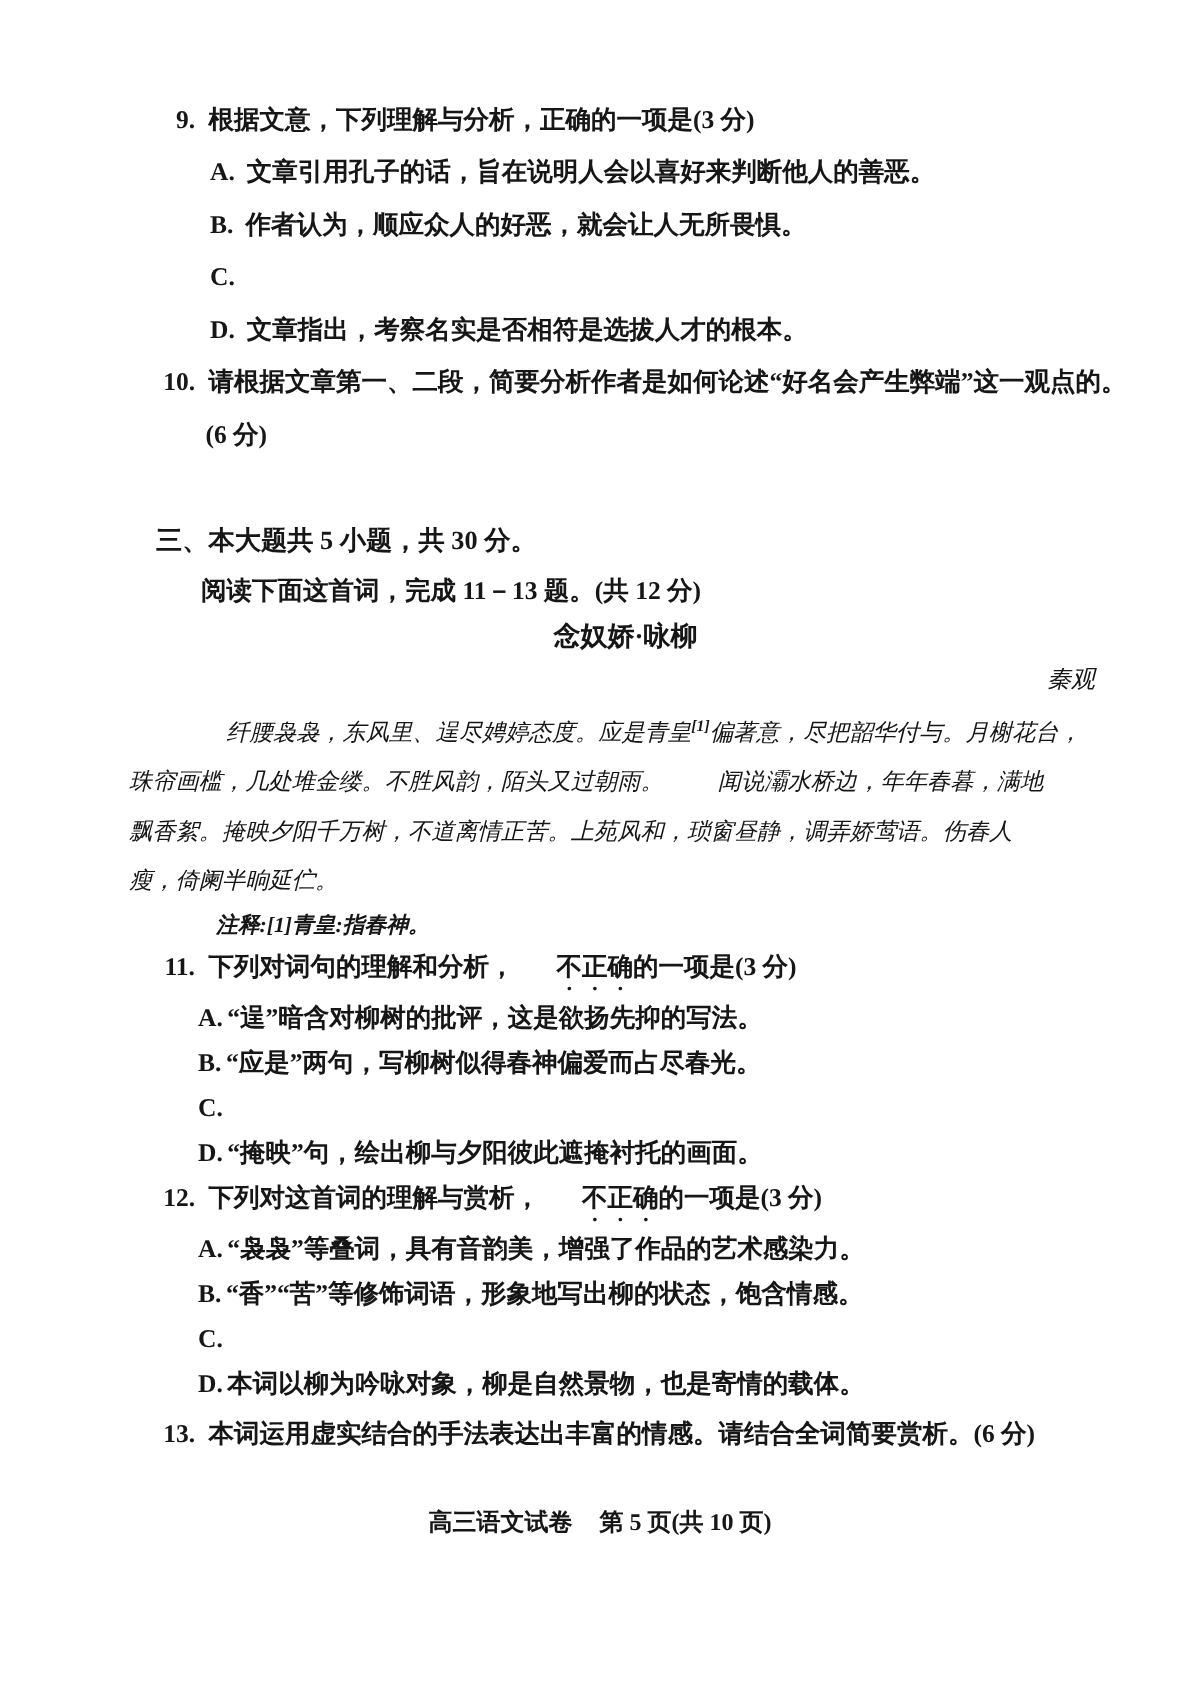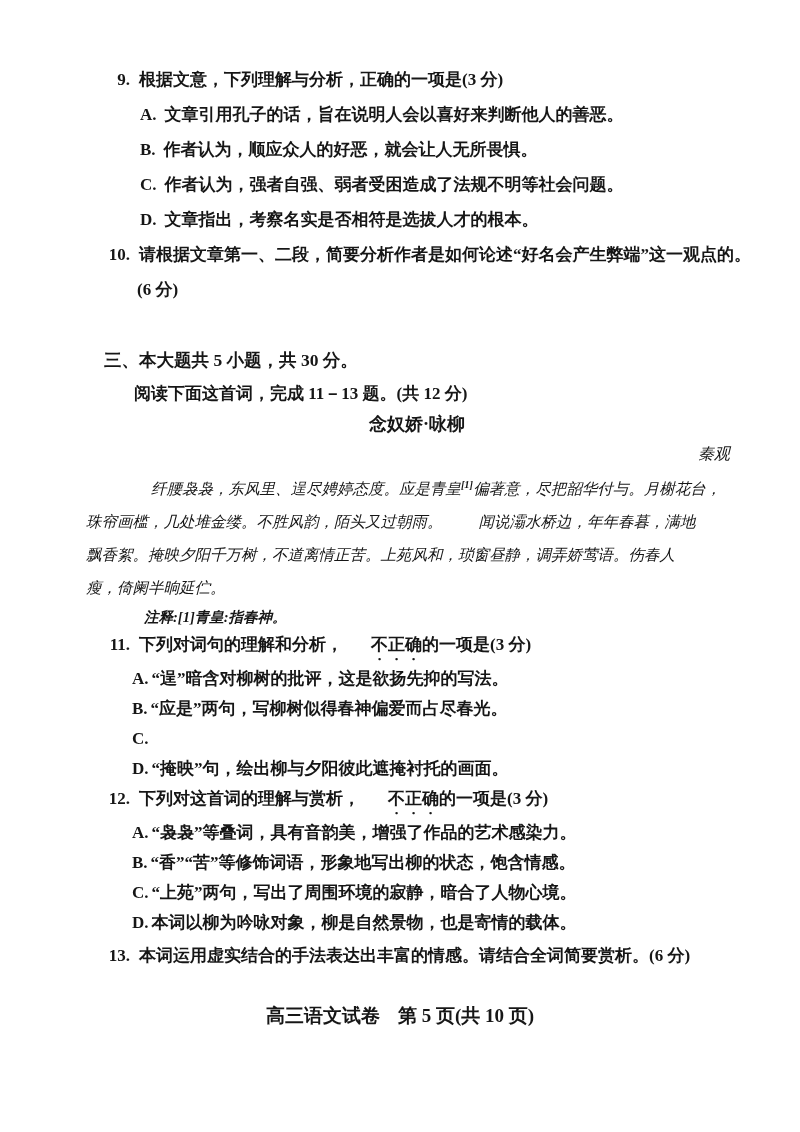--- a/index.html
+++ b/index.html
@@ -43,21 +43,21 @@
   .emph {
     -webkit-text-emphasis:filled dot #161616;
     text-emphasis:filled dot #161616;
     -webkit-text-emphasis-position:under;
     text-emphasis-position:under left;
     margin-left:28px;
   }
 
   .footer {
     position:absolute; top:1005px; left:0; width:100%;
-    text-align:center; font-weight:700; font-size:19px; line-height:22px;
+    text-align:center; font-weight:700; font-size:16px; line-height:22px;
     white-space:nowrap;
   }
   .footer .doc-title { margin-right:18px; }
 </style>
 </head>
 <body>
 
 <div class="page">
   <div class="content">
 
@@ -69,21 +69,20 @@
       <div class="opt">
         <span class="optlabel">A.</span>
         <span>文章引用孔子的话，旨在说明人会以喜好来判断他人的善恶。</span>
       </div>
       <div class="opt">
         <span class="optlabel">B.</span>
         <span>作者认为，顺应众人的好恶，就会让人无所畏惧。</span>
       </div>
       <div class="opt">
         <span class="optlabel">C.</span>
-        <span>作者认为，强者自强、弱者受困造成了法规不明等社会问题。</span>
       </div>
       <div class="opt">
         <span class="optlabel">D.</span>
         <span>文章指出，考察名实是否相符是选拔人才的根本。</span>
       </div>
     </div>
 
     <div>
       <div class="qline">
         <span class="qnum">10.</span>
@@ -139,21 +138,20 @@
       <div class="opt">
         <span class="optlabel">A.</span>
         <span>“袅袅”等叠词，具有音韵美，增强了作品的艺术感染力。</span>
       </div>
       <div class="opt">
         <span class="optlabel">B.</span>
         <span>“香”“苦”等修饰词语，形象地写出柳的状态，饱含情感。</span>
       </div>
       <div class="opt">
         <span class="optlabel">C.</span>
-        <span>“上苑”两句，写出了周围环境的寂静，暗合了人物心境。</span>
       </div>
       <div class="opt">
         <span class="optlabel">D.</span>
         <span>本词以柳为吟咏对象，柳是自然景物，也是寄情的载体。</span>
       </div>
     </div>
 
     <div class="q13">
       <div class="qline">
         <span class="qnum">13.</span>

